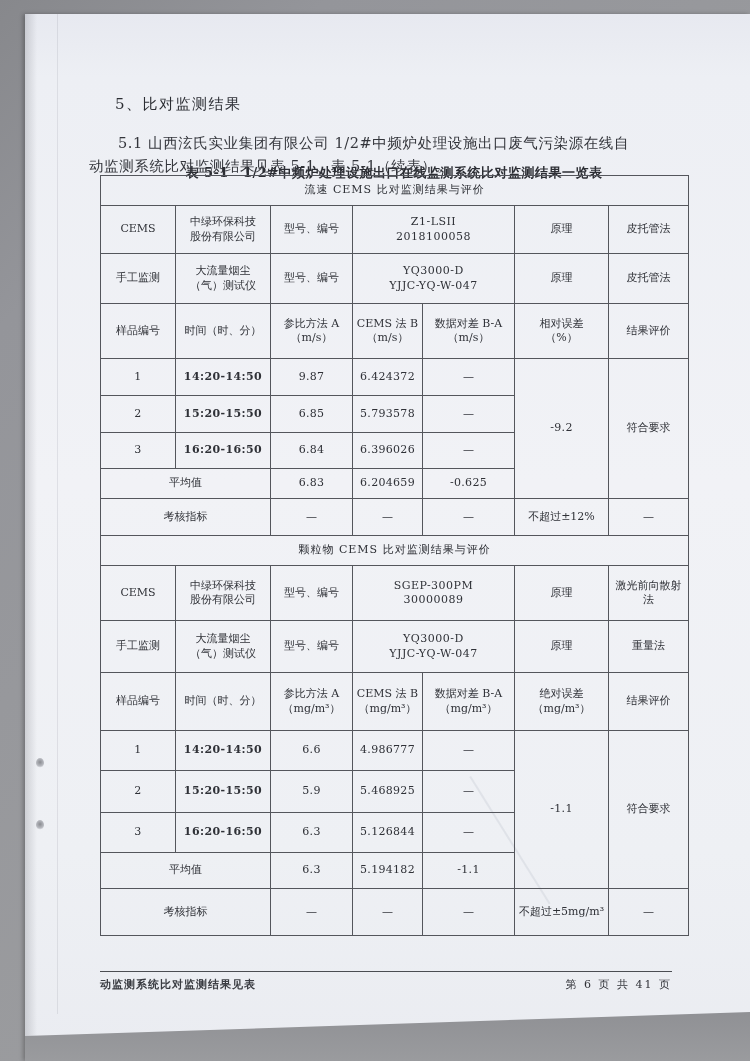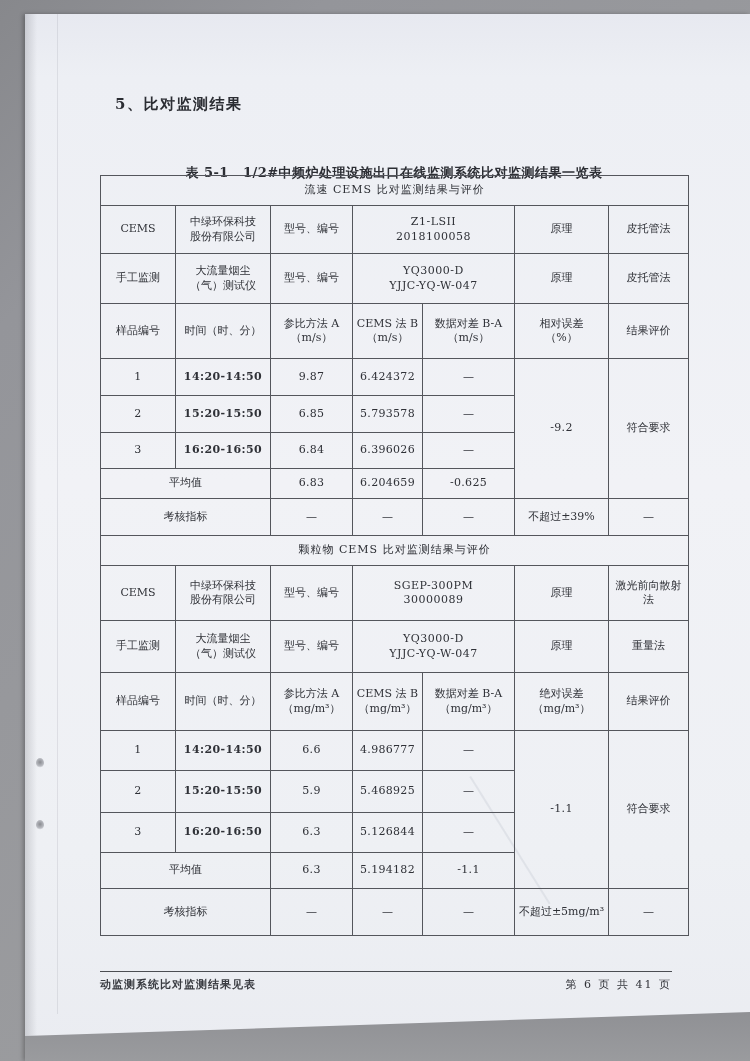--- a/index.html
+++ b/index.html
@@ -19,21 +19,21 @@
   .fold-line { position:absolute; left:32px; top:0; height:1000px; width:1px;
     background:rgba(90,94,105,0.12); }
   .bottom-gray { position:absolute; left:0; right:0; bottom:0; height:52px;
     background:linear-gradient(180deg,#8f9094,#9a9b9e);
     clip-path:polygon(0 52%, 100% 6%, 100% 100%, 0 100%); }
   .hole { position:absolute; width:8px; height:10px; border-radius:50%;
     background:radial-gradient(circle at 50% 42%, #898b90 0%, #b9bbc1 55%, rgba(185,187,193,0) 78%); }
   .wrinkle { position:absolute; left:446px; top:762px; width:150px; height:2px;
     background:rgba(212,215,222,0.55); transform:rotate(58deg); transform-origin:left top; }
 
-  .heading { position:absolute; left:90px; top:81px; font-size:15px; font-weight:bold;
+  .heading { position:absolute; left:90px; top:81px; font-size:15px; font-weight:normal;
     color:#2b2d33; letter-spacing:1.5px; }
   .para { position:absolute; left:64px; top:103px; width:582px; font-size:14.5px;
     line-height:23px; color:#33353b; letter-spacing:0.6px; }
   .para .line1 { text-indent:2em; display:block; }
   .para .line2 { display:block; }
   .caption { position:absolute; left:75px; top:150px; width:588px; text-align:center;
     font-weight:bold; font-size:13px; color:#2c2e34; letter-spacing:0.5px; }
   .caption .cap-label { margin-right:14px; }
 
   table.cmp { position:absolute; left:75px; top:161px; width:588px;
@@ -57,20 +57,24 @@
 
 <div class="page">
   <div class="left-shade"></div>
   <div class="fold-line"></div>
   <div class="wrinkle"></div>
   <div class="hole" style="left:11px; top:744px;"></div>
   <div class="hole" style="left:11px; top:806px;"></div>
 
   <div class="heading">5、比对监测结果</div>
 
+  <p class="para">
+    <span class="line1">5.1 山西泫氏实业集团有限公司 1/2#中频炉处理设施出口废气污染源在线自</span>
+    <span class="line2">动监测系统比对监测结果见表 5-1、表 5-1（续表）。</span>
+  </p>
 
   <div class="caption">
     <span class="cap-label">表 5-1</span><span>1/2#中频炉处理设施出口在线监测系统比对监测结果一览表</span>
   </div>
 
   <table class="cmp">
     <colgroup>
       <col style="width:75px">
         <col style="width:95px">
         <col style="width:82px">
@@ -160,21 +164,21 @@
       <td colspan="2">平均值</td>
       <td class="num">6.83</td>
       <td class="num">6.204659</td>
       <td class="num">-0.625</td>
     </tr>
     <tr style="height:37px">
       <td colspan="2">考核指标</td>
       <td>—</td>
       <td>—</td>
       <td>—</td>
-      <td>不超过±39%</td>
+      <td>不超过±12%</td>
       <td>—</td>
     </tr>
 
     <tr style="height:30px">
       <td colspan="7" class="sec-title">颗粒物 CEMS 比对监测结果与评价</td>
     </tr>
     <tr style="height:55px">
       <td>CEMS</td>
       <td>
         <span class="l">中绿环保科技</span>

